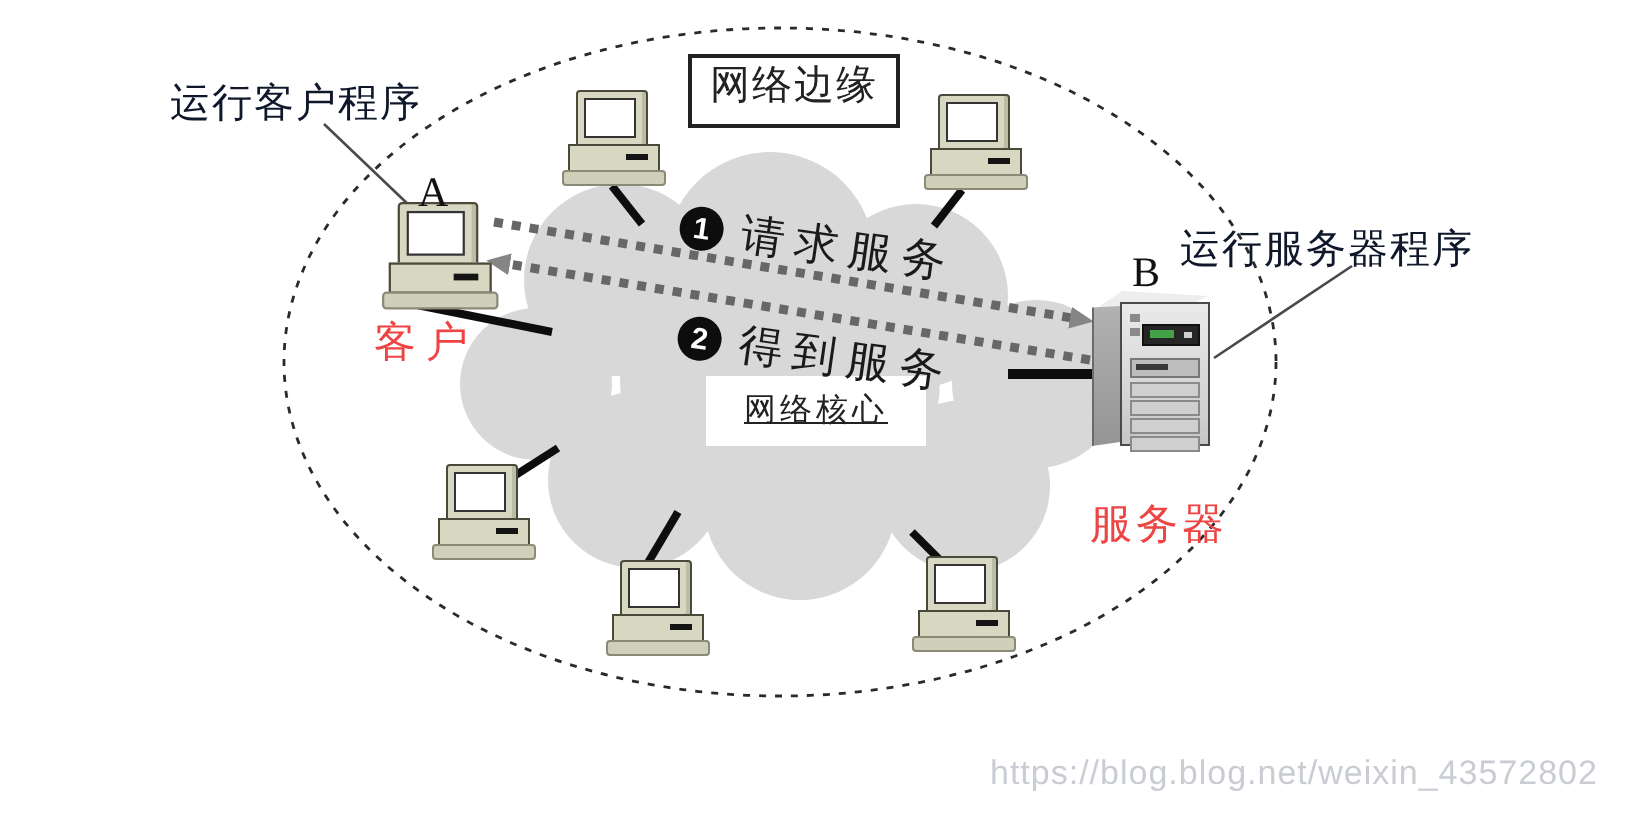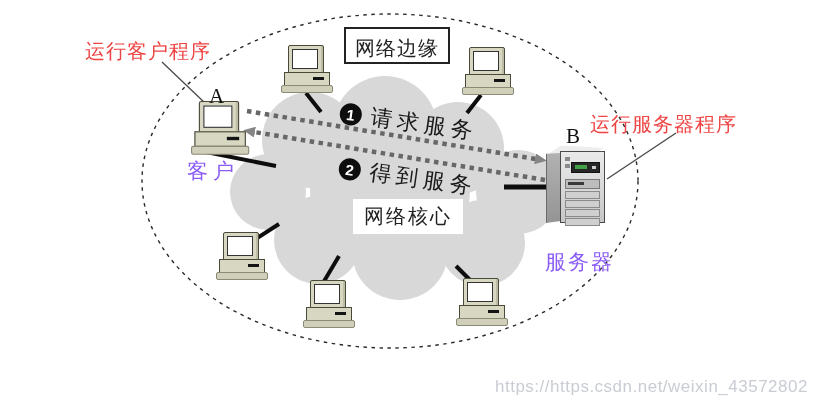--- a/index.html
+++ b/index.html
@@ -5,31 +5,31 @@
   html,body{margin:0;padding:0;background:#fff;}
   #canvas{
     position:relative;width:814px;height:410px;background:#fff;overflow:hidden;
     font-family:"Liberation Sans",sans-serif;color:#1a1a1a;
   }
   #diagram-svg{position:absolute;left:0;top:0;}
   .abs{position:absolute;white-space:nowrap;}
   
   .edge-box{
     left:344px;top:27px;width:102px;height:33px;background:#fff;
-    border:2px solid #222;display:flex;align-items:flex-end;justify-content:center;
+    border:2px solid #222;display:flex;align-items:flex-start;justify-content:center;
     font-size:20px;letter-spacing:1px;color:#222;z-index:6;
   }
   .core-box{
-    left:353px;top:199px;width:110px;height:35px;background:#fff;
+    left:353px;top:188px;width:110px;height:35px;background:#fff;
     display:flex;align-items:center;justify-content:center;
-    font-size:20px;letter-spacing:2px;color:#222;z-index:6;
-  }
-  .annotation{font-size:20px;letter-spacing:1px;color:#ef4444;z-index:6;}
+    font-size:16px;letter-spacing:2px;color:#222;z-index:6;text-decoration:underline;
+  }
+  .annotation{font-size:20px;letter-spacing:1px;color:#0f172a;z-index:6;}
   .node-letter{font-family:"Liberation Serif",serif;font-size:21px;color:#111;z-index:6;}
-  .node-label{font-size:21px;color:#8b5cf6;z-index:6;}
+  .node-label{font-size:21px;color:#ef4444;z-index:6;}
   
   .arrow-label{display:flex;align-items:center;gap:9px;z-index:6;transform-origin:left top;}
   .badge{
     width:22px;height:22px;border-radius:50%;background:#0d0d0d;color:#fff;
     font-size:15px;font-weight:bold;display:flex;align-items:center;justify-content:center;
     flex:0 0 auto;
   }
   .arrow-text{font-size:22px;letter-spacing:5px;color:#1a1a1a;}
   
   .pc{position:absolute;width:50px;height:48px;z-index:5;}
@@ -200,15 +200,15 @@
           <div class="tag"></div>
         </div>
       <div class="bay" style="top:39px;"></div>
       <div class="bay" style="top:48px;"></div>
       <div class="bay" style="top:57px;"></div>
       <div class="bay" style="top:66px;"></div>
     </div>
   </div>
 
   <div class="abs caption">图1-7  客户-服务器工作方式</div>
-  <div class="abs watermark">https://https.csdn.net/weixin_43572802</div>
+  <div class="abs watermark">https://blog.blog.net/weixin_43572802</div>
 
 </div>
 
 </body></html>

